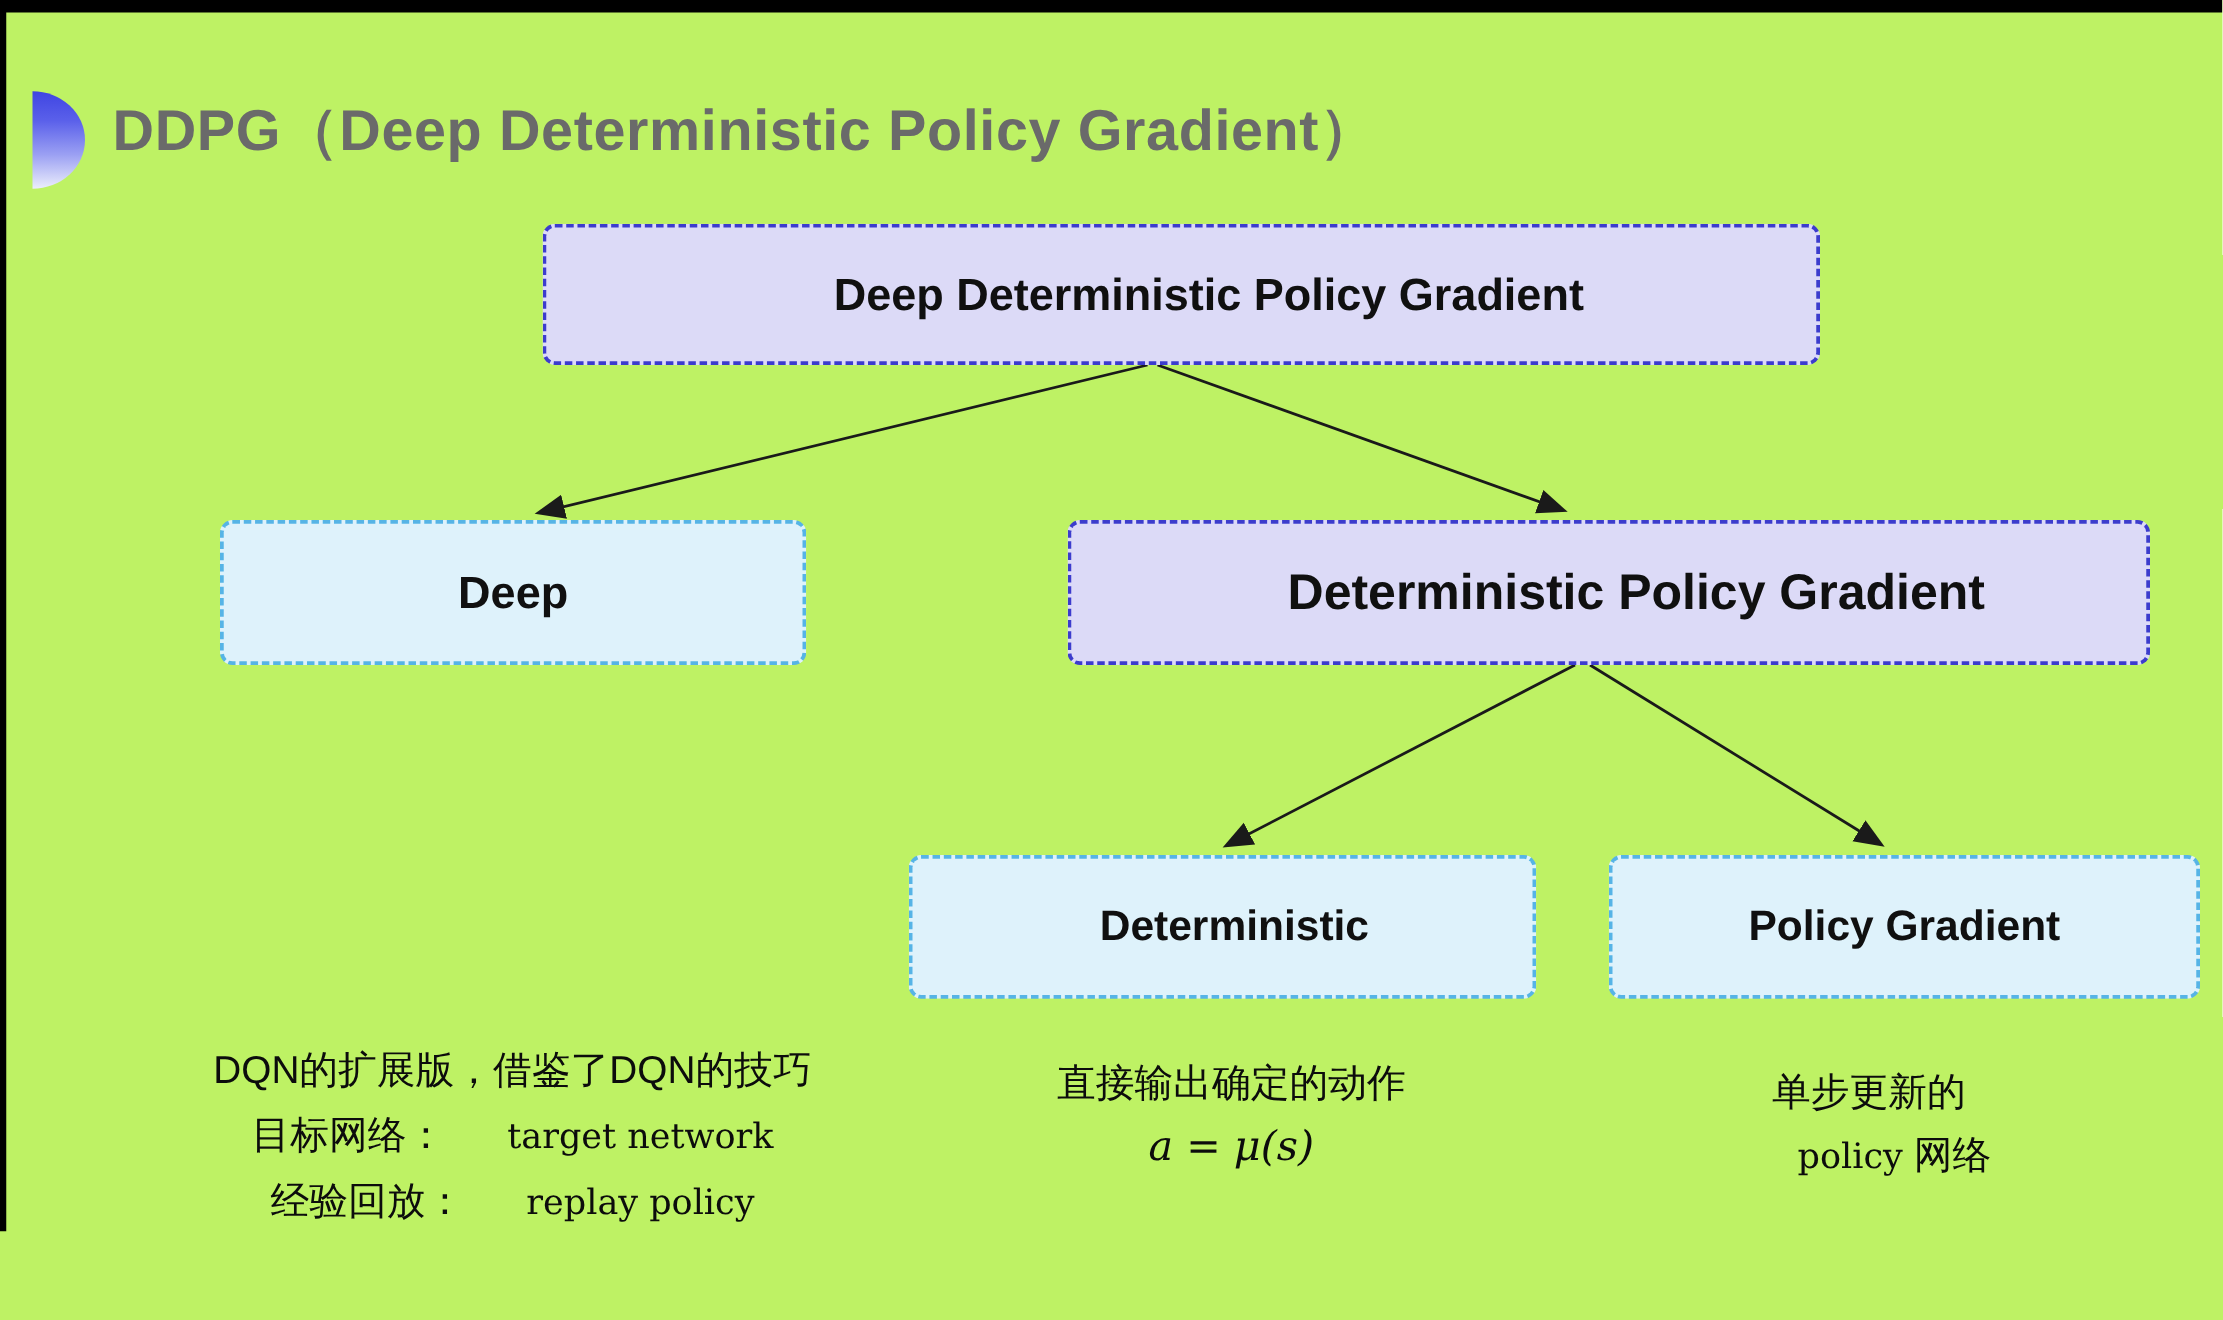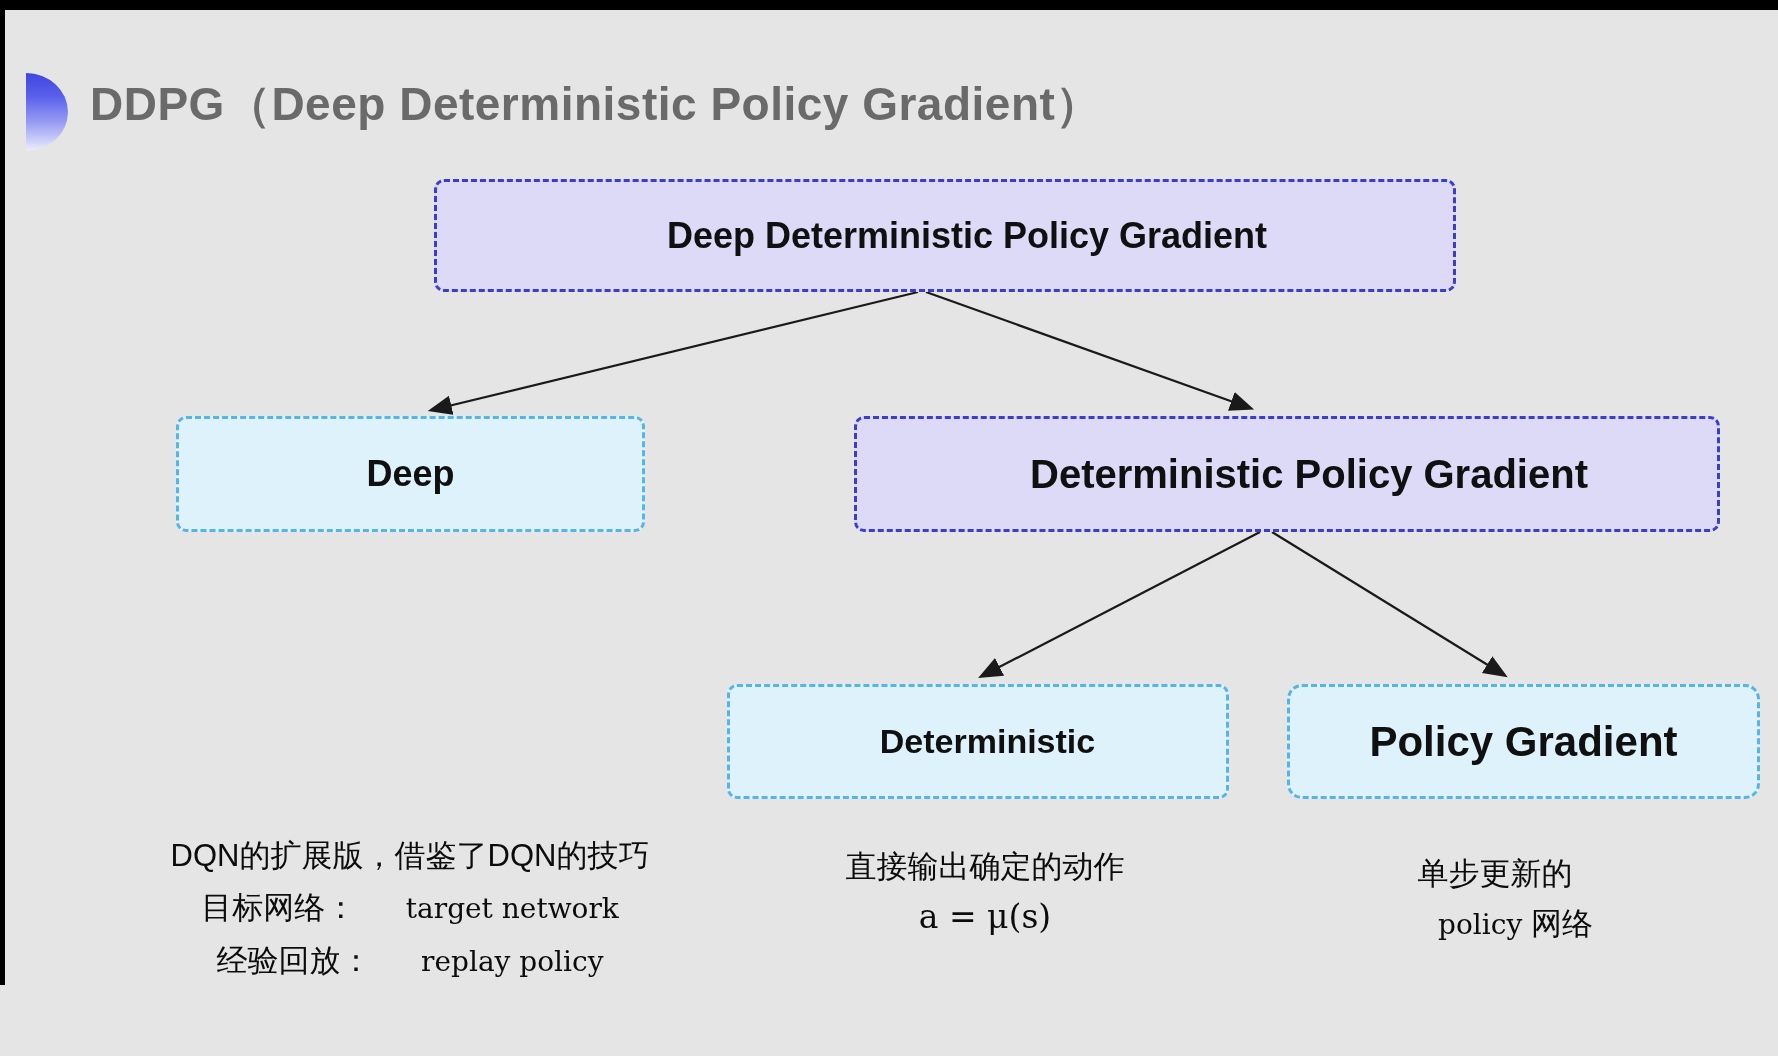--- a/index.html
+++ b/index.html
@@ -1,17 +1,17 @@
 <!DOCTYPE html>
 <html><head>
 <meta charset="utf-8">
 <style>
   html,body{margin:0;padding:0;background:#fff;}
   .canvas{
-    position:relative;width:1778px;height:1056px;background:#e5e5e5;
+    position:relative;width:1778px;height:1056px;background:#bef264;
     font-family:"Liberation Sans",sans-serif;overflow:hidden;
   }
   .frame-top{position:absolute;left:0;top:0;width:1778px;height:10px;background:#000;}
   .frame-left{position:absolute;left:0;top:0;width:5px;height:985px;background:#000;}
 
   .title-bullet{
     position:absolute;left:26px;top:73px;width:42px;height:78px;
     border-radius:0 42px 42px 0 / 0 39px 39px 0;
     background:linear-gradient(180deg,#3f45e2 0%,#5a60ea 30%,#9ba0f3 65%,#eceefc 100%);
   }
@@ -25,29 +25,29 @@
   .node{
     position:absolute;display:flex;align-items:center;justify-content:center;
     border-radius:10px;font-weight:600;color:#101010;text-align:center;
   }
   .node.lavender{background:#dcdaf7;border:3px dashed #3c3ccd;padding-left:44px;}
   .node.cyan{background:#def2fb;border:3px dashed #56b4e6;text-align:right;}
   .node-ddpg{left:434px;top:179px;width:972px;height:107px;font-size:36px;}
   .node-deep{left:176px;top:416px;width:463px;height:110px;font-size:36px;}
   .node-dpg{left:854px;top:416px;width:816px;height:110px;font-size:40px;}
   .node-deterministic{left:727px;top:684px;width:477px;height:109px;font-size:34px;padding-left:19px;}
-  .node-pg{left:1287px;top:684px;width:467px;height:109px;font-size:42px;border-radius:15px;}
+  .node-pg{left:1287px;top:684px;width:467px;height:109px;font-size:34px;}
 
   .note{position:absolute;text-align:center;color:#0c0c0c;}
   .note .cjk-line{font-size:31px;line-height:52px;}
   .term{font-family:"DejaVu Serif","Liberation Serif",serif;font-size:28px;margin-left:41px;}
   .note-deep{left:110px;top:830px;width:600px;}
   .note-det{left:795px;top:841px;width:380px;}
   .note-pg{left:1305px;top:848px;width:380px;}
-  .formula{font-family:"DejaVu Serif","Liberation Serif",serif;
+  .formula{font-family:"DejaVu Serif","Liberation Serif",serif;font-style:italic;
     font-size:33px;line-height:48px;}
 </style>
 </head>
 <body>
 
 <div class="canvas">
 
   <div class="frame-top"></div>
   <div class="frame-left"></div>
 

